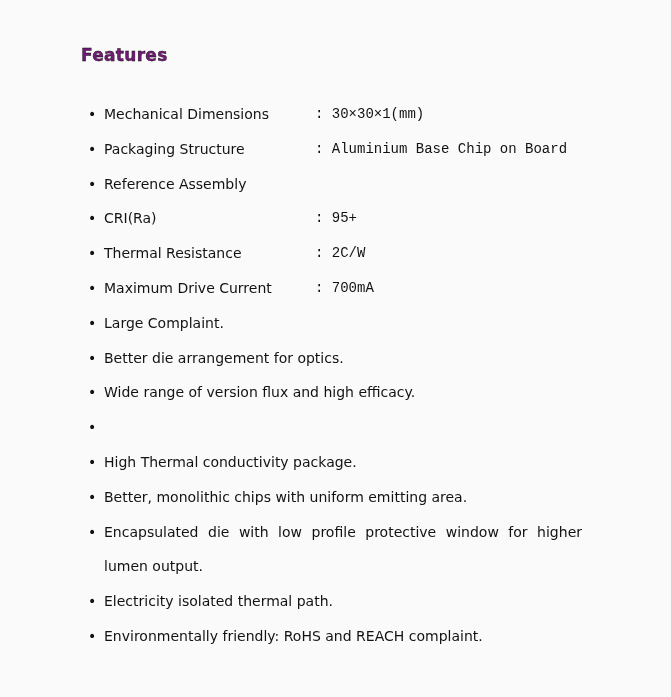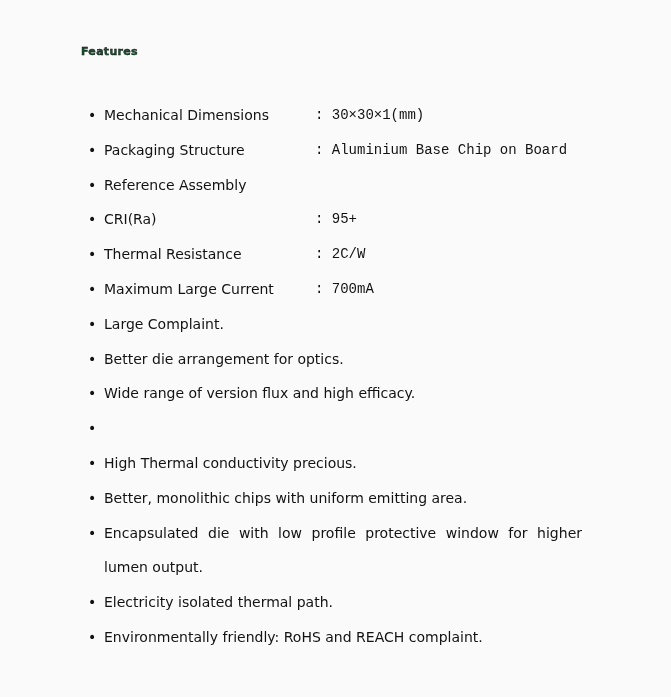--- a/index.html
+++ b/index.html
@@ -9,25 +9,25 @@
     color: #121212;
     font-family: "DejaVu Sans", "Liberation Sans", sans-serif;
     overflow: hidden;
   }
   .page {
     width: 671px;
     height: 697px;
     padding: 45px 0 0 81px;
   }
   .heading {
-    font-size: 11px;
+    font-size: 17px;
     font-weight: 700;
     letter-spacing: 0.3px;
-    color: #14532d;
-    margin-bottom: 40px;
+    color: #701a75;
+    margin-bottom: 32px;
     -webkit-text-stroke: 0.4px #0d0d0d;
   }
   .row {
     display: flex;
     align-items: flex-start;
     line-height: 34.8px;
     font-size: 14px;
     padding-left: 7px;
   }
   .bullet {
@@ -83,21 +83,21 @@
     </div>
 
     <div class="row">
       <span class="bullet">•</span>
       <span class="spec-label">Thermal Resistance</span>
       <span class="spec-value">: 2C/W</span>
     </div>
 
     <div class="row">
       <span class="bullet">•</span>
-      <span class="spec-label">Maximum Large Current</span>
+      <span class="spec-label">Maximum Drive Current</span>
       <span class="spec-value">: 700mA</span>
     </div>
 
   </div>
 
   <div class="feature-list">
 
     <div class="row">
       <span class="bullet">•</span>
       <span class="feature-text">Large Complaint.</span>
@@ -112,21 +112,21 @@
       <span class="bullet">•</span>
       <span class="feature-text">Wide range of version flux and high efficacy.</span>
     </div>
 
     <div class="row">
       <span class="bullet">•</span>
     </div>
 
     <div class="row">
       <span class="bullet">•</span>
-      <span class="feature-text">High Thermal conductivity precious.</span>
+      <span class="feature-text">High Thermal conductivity package.</span>
     </div>
 
     <div class="row">
       <span class="bullet">•</span>
       <span class="feature-text">Better, monolithic chips with uniform emitting area.</span>
     </div>
 
     <div class="row">
       <span class="bullet">•</span>
       <span class="feature-text">Encapsulated die with low profile protective window for higher lumen output.</span>

